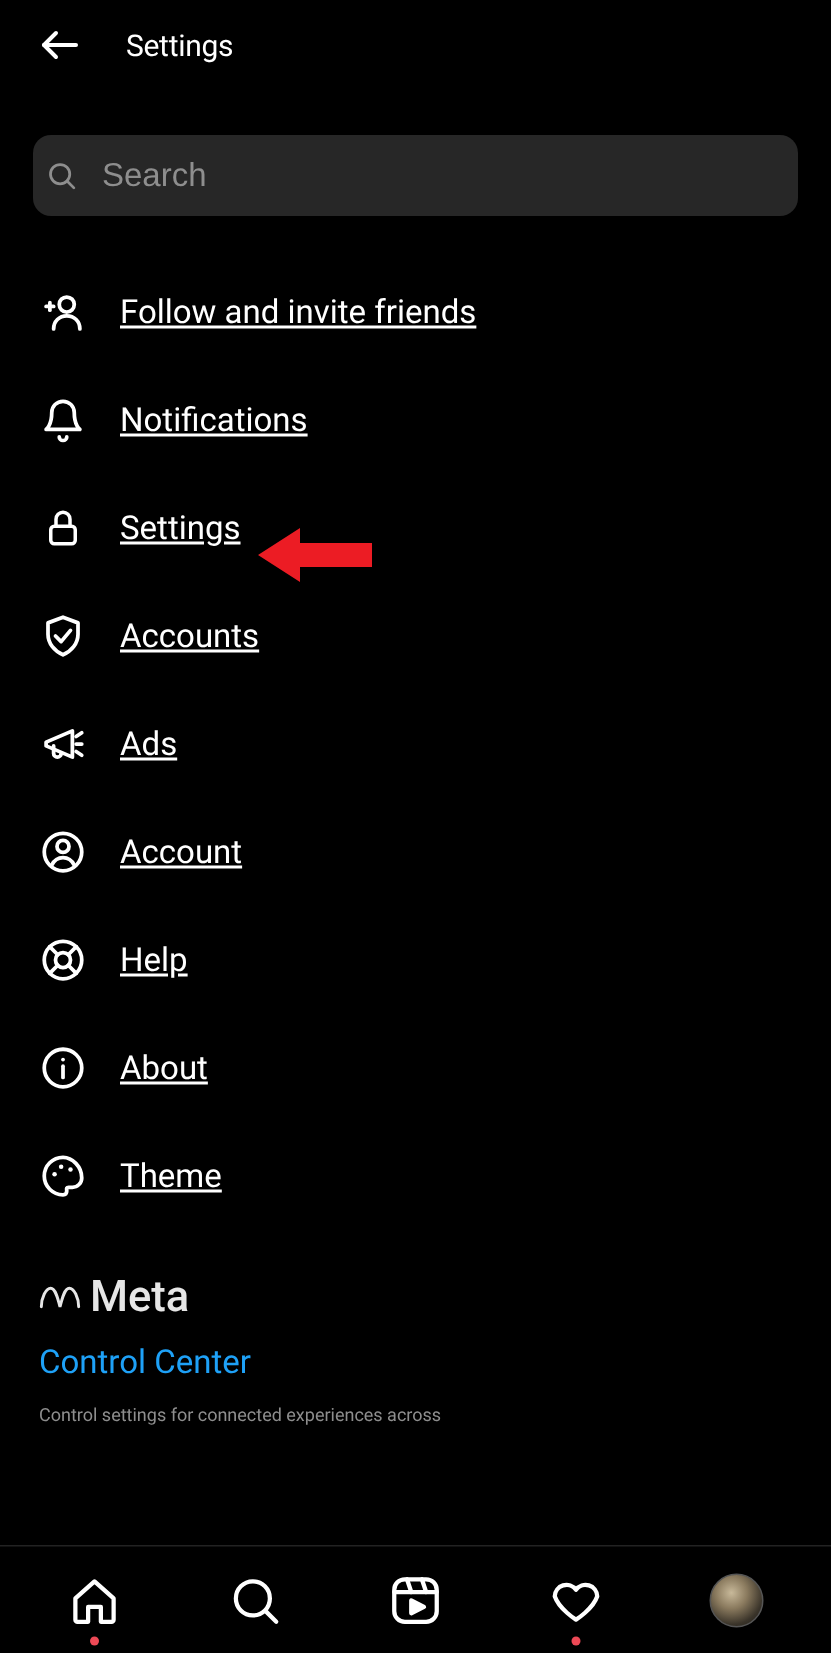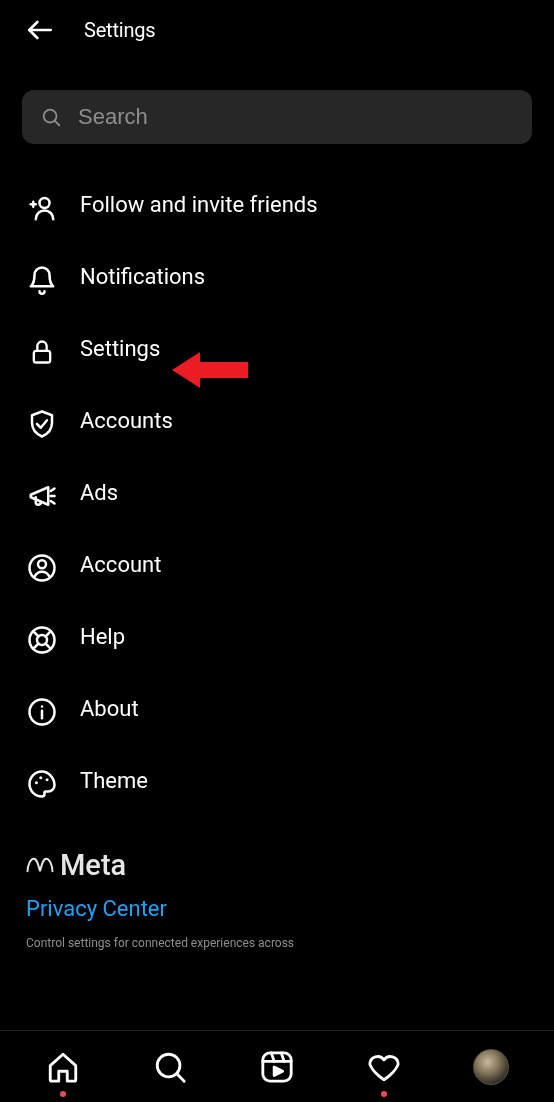--- a/index.html
+++ b/index.html
@@ -34,43 +34,44 @@
     }
     .search-wrap {
       padding: 30px 22px 10px 22px;
     }
     .search-box {
       background: #272727;
       border-radius: 12px;
       height: 54px;
       display: flex;
       align-items: center;
-      padding: 0 18px;
+      padding: 0 8px;
       gap: 16px;
     }
     .search-input {
       flex: 1;
       background: transparent;
       border: none;
       outline: none;
       color: #fff;
       font-size: 22px;
     }
     .search-input::placeholder {
       color: #8e8e8e;
     }
     .list {
       padding: 18px 0 0 0;
     }
     .list-item {
       display: flex;
-      align-items: flex-start;
+      align-items: center;
       padding: 20px 26px;
       gap: 22px;
       position: relative;
+      text-decoration: underline;
     }
     .list-item .icon-slot {
       width: 32px;
       height: 32px;
       display: flex;
       align-items: center;
       justify-content: center;
     }
     .list-item .label {
       font-size: 22px;
@@ -276,21 +277,21 @@
 
 </div>
 
 <div class="meta-section">
   <div class="meta-brand">
     <svg width="28" height="20" viewBox="0 0 36 24" fill="none" stroke="#e6e6e6" stroke-width="2.5" stroke-linecap="round">
       <path d="M2 20c0-8 4-16 8-16s6 8 8 16c2-8 4-16 8-16s8 8 8 16"></path>
     </svg>
     <span class="meta-brand-text">Meta</span>
   </div>
-  <div class="meta-link">Privacy Center</div>
+  <div class="meta-link">Control Center</div>
   <div class="meta-desc">Control settings for connected experiences across</div>
 </div>
 
 <svg class="arrow-pointer" width="80" height="44" viewBox="0 0 80 44">
   <polygon points="2,22 30,4 30,14 78,14 78,30 30,30 30,40" fill="#ec1c24"></polygon>
 </svg>
 
 <div class="bottom-nav">
   <div class="nav-item">
     <svg width="34" height="34" viewBox="0 0 24 24" fill="none" stroke="#fff" stroke-width="2" stroke-linecap="round" stroke-linejoin="round">

